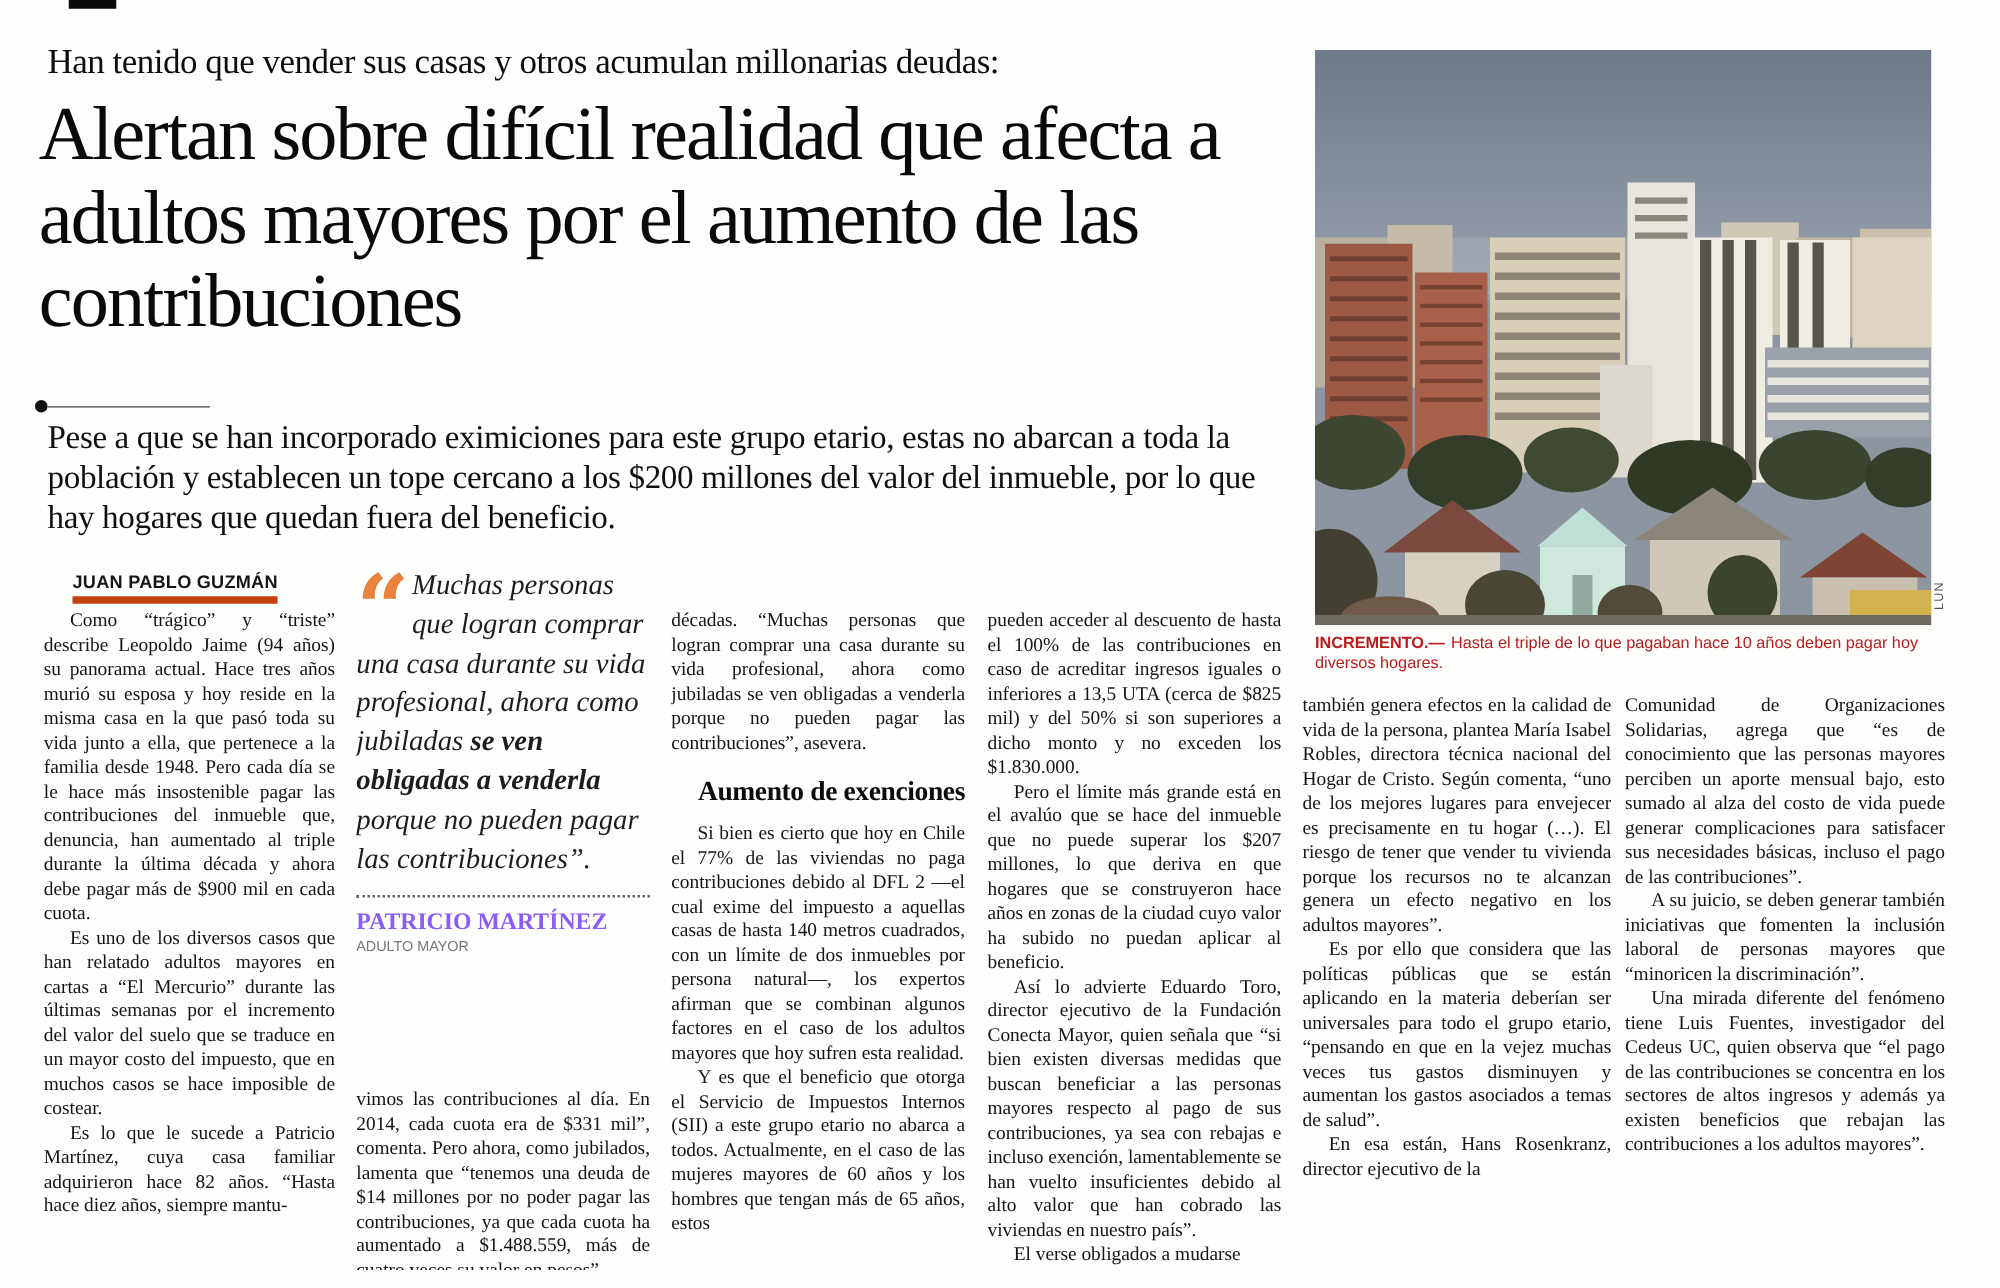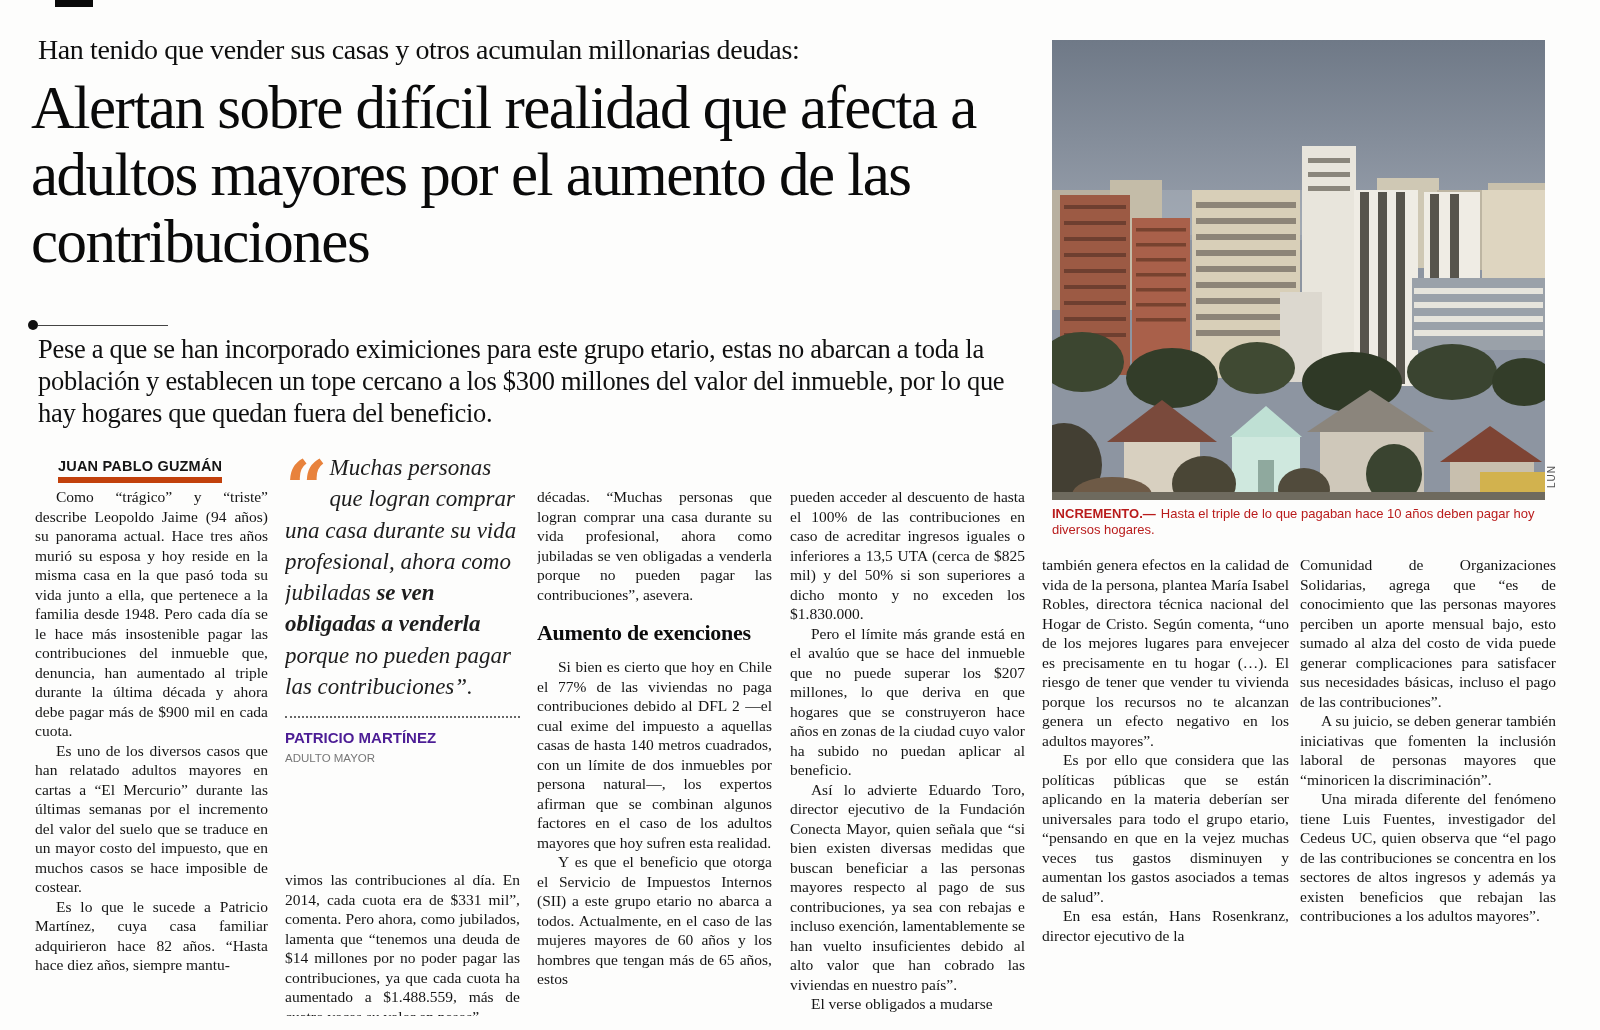--- a/index.html
+++ b/index.html
@@ -36,25 +36,25 @@
   .para{margin:0;text-indent:1.35em;}
   .para.cont{text-indent:0;}
 
   
   .quote-block{height:418px;overflow:hidden;}
   .quote-glyph{float:left;font-family:"DejaVu Serif",serif;font-weight:bold;font-size:74px;
                line-height:0.55;margin:16px 8px 0 0;letter-spacing:-6px;}
   .quote-text{font-style:italic;font-size:23px;line-height:1.36;color:#1d1d1d;text-align:left;}
   .quote-text b{font-style:italic;}
   .quote-sep{border:none;border-top:2px dotted #666;margin:14px 0 10px 0;}
-  .quote-name{font-family:Liberation Sans, sans-serif;font-weight:bold;font-size:15px;color:#4c1d95;}
+  .quote-name{font-family:Liberation Serif, serif;font-weight:bold;font-size:19px;color:#8b5cf6;}
   .quote-role{font-family:"Liberation Sans",sans-serif;font-size:11.5px;color:#777;margin-top:1px;}
 
   
-  .subhead{font-size:22px;font-weight:bold;line-height:1.15;text-align:left;margin:16px 0 12px 0;
+  .subhead{font-size:22px;font-weight:bold;line-height:1.15;text-align:right;margin:16px 0 12px 0;
            letter-spacing:-0.3px;color:#0c0c0c;}
 
   
   .photo{position:absolute;left:1052px;top:40px;width:493px;height:460px;overflow:hidden;background:#8d95a1;}
   .photo svg{display:block;}
   .photo-credit{position:absolute;left:1546px;top:488px;transform:rotate(-90deg);transform-origin:left top;
                 font-family:"Liberation Sans",sans-serif;font-size:10px;color:#555;letter-spacing:1px;}
   .caption{position:absolute;left:1052px;top:506px;width:493px;font-family:"Liberation Sans",sans-serif;
            font-size:13px;line-height:1.25;color:#b91c1c;}
   .cap-label{font-weight:bold;margin-right:5px;}
@@ -66,21 +66,21 @@
 
   <div class="print-mark"></div>
 
   <div class="kicker">Han tenido que vender sus casas y otros acumulan millonarias deudas:</div>
   <h1 class="headline" style="margin:0;">Alertan sobre difícil realidad que afecta a adultos mayores por el aumento de las contribuciones</h1>
 
   <div class="deck-rule">
     <span class="dot"></span>
     <span class="line"></span>
   </div>
-  <div class="deck">Pese a que se han incorporado eximiciones para este grupo etario, estas no abarcan a toda la población y establecen un tope cercano a los $300 millones del valor del inmueble, por lo que hay hogares que quedan fuera del beneficio.</div>
+  <div class="deck">Pese a que se han incorporado eximiciones para este grupo etario, estas no abarcan a toda la población y establecen un tope cercano a los $200 millones del valor del inmueble, por lo que hay hogares que quedan fuera del beneficio.</div>
 
   <div class="byline">JUAN PABLO GUZMÁN</div>
 
   <div class="col col1">
       <p class="para">Como “trágico” y “triste” describe Leopoldo Jaime (94 años) su panorama actual. Hace tres años murió su esposa y hoy reside en la misma casa en la que pasó toda su vida junto a ella, que pertenece a la familia desde 1948. Pero cada día se le hace más insostenible pagar las contribuciones del inmueble que, denuncia, han aumentado al triple durante la última década y ahora debe pagar más de $900 mil en cada cuota.</p>
       <p class="para">Es uno de los diversos casos que han relatado adultos mayores en cartas a “El Mercurio” durante las últimas semanas por el incremento del valor del suelo que se traduce en un mayor costo del impuesto, que en muchos casos se hace imposible de costear.</p>
       <p class="para">Es lo que le sucede a Patricio Martínez, cuya casa familiar adquirieron hace 82 años. “Hasta hace diez años, siempre mantu-</p>
     </div>
 
   <div class="col col2">

